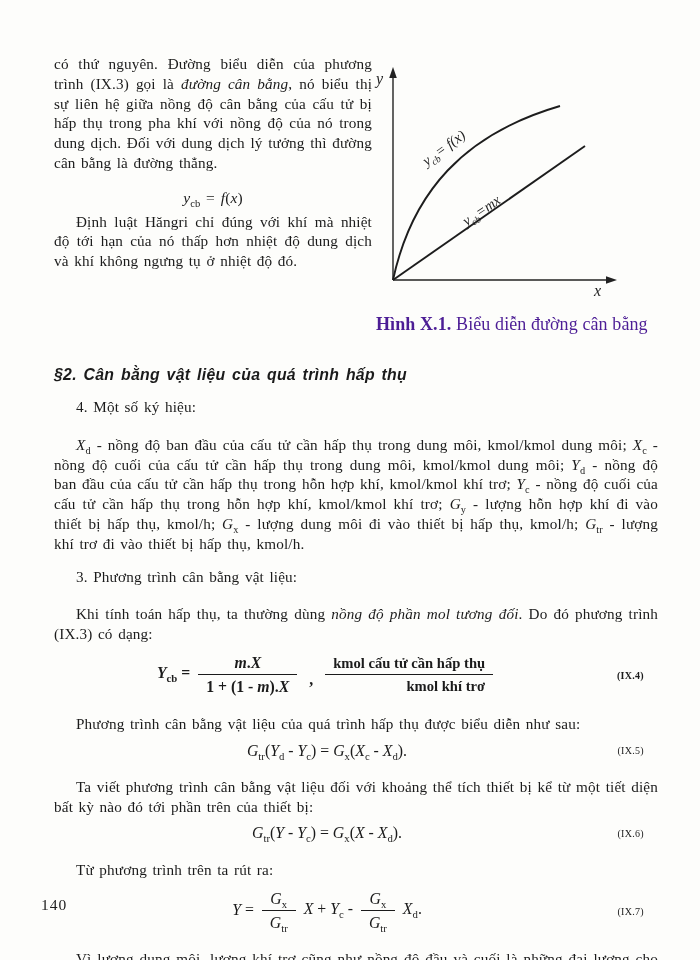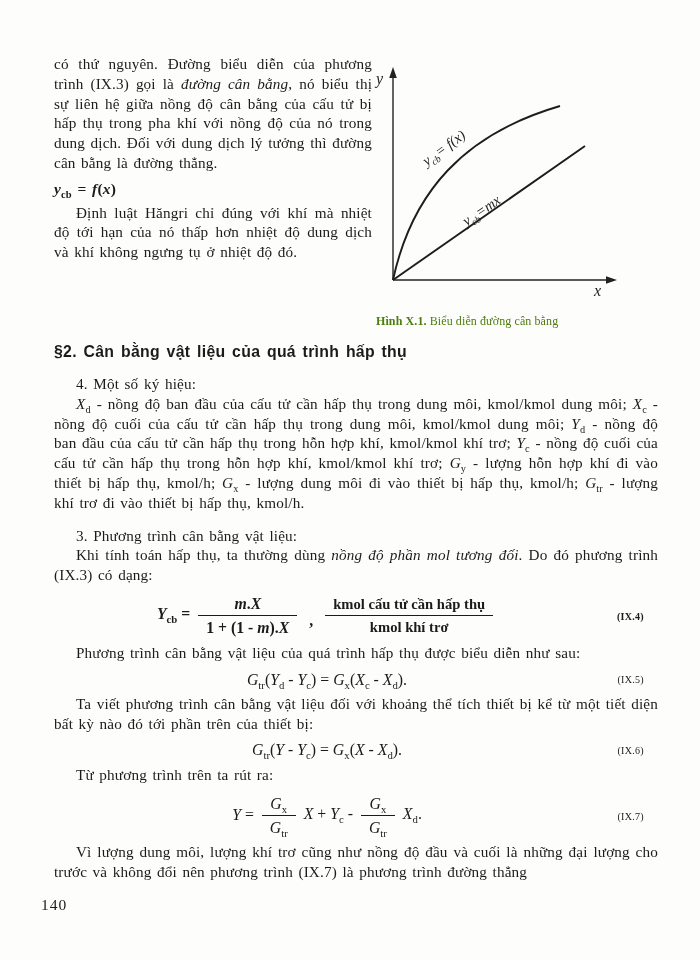--- a/index.html
+++ b/index.html
@@ -22,70 +22,71 @@
     text-align:justify;
     letter-spacing:0.15px;
     word-spacing:1.6px;
   }
   
   .top-section { display:flex; }
   .left-col { width:318px; }
   .left-col p { margin-bottom:2px; }
   .indent { text-indent:22px; }
   .inline-eq {
+    text-align:center;
     font-size:15.5px;
-    margin:6px 0 4px 0;
+    margin:15px 0 4px 0;
     font-family:"Liberation Serif", serif;
-    font-weight:bold;
   }
   .inline-eq i { font-style:italic; }
   sub { font-size:68%; line-height:0; }
 
   
   .fig-col { width:286px; margin-left:0px; position:relative; padding-top:8px; }
   .graph-wrap { position:relative; width:286px; height:240px; }
   .graph-wrap svg { display:block; }
   .axis-label { position:absolute; font-style:italic; font-size:16px; color:#222; }
   .curve-eq {
     position:absolute; font-style:italic; font-size:14.5px; color:#222;
     white-space:nowrap; transform-origin:left center;
   }
   .fig-caption {
     margin-top:12px; padding-left:4px;
-    font-size:12px; letter-spacing:0.1px; color:#4d7c0f;
+    font-size:18px; letter-spacing:0.1px; color:#4c1d95;
     white-space:nowrap;
   }
   .fig-caption .cap-label { font-weight:bold; }
 
   
   .section-heading {
     font-family:"Liberation Sans", sans-serif;
     font-weight:bold; font-size:15.8px; letter-spacing:0.3px; word-spacing:2px;
-    margin-top:14px;
+    margin-top:31px;
+    font-style:italic;
   }
   .item-line { margin-top:13px; text-indent:22px; }
-  .para { margin-top:0; }
+  .para { margin-top:18px; }
 
   
   .eq-row {
     position:relative;
     text-align:center;
     margin:8px 0 6px 0;
     padding-right:58px;
     font-size:15.8px;
     line-height:1.1;
   }
   .eq-row i { font-style:italic; }
   .eq-label {
     position:absolute; right:14px; top:50%; transform:translateY(-50%);
     font-size:10px; font-style:normal; letter-spacing:0.3px;
   }
   .frac { display:inline-block; vertical-align:middle; text-align:center; margin:0 4px; }
   .frac .num { display:block; padding:0 8px 3px 8px; border-bottom:1.4px solid #1b1b1b; }
-  .frac .den { display:block; padding:3px 8px 0 8px; }
+  .frac .den { display:block; padding:3px 8px 0 8px;text-align:right; }
   .frac.units { font-size:14.6px; }
   .eq-comma { display:inline-block; vertical-align:middle; margin:10px 4px 0 4px; }
   .mvar { white-space:nowrap; }
 
   .page-number {
     position:absolute; left:41px; top:896px;
     font-size:15.5px; letter-spacing:1px;
   }
 </style>
 </head>

